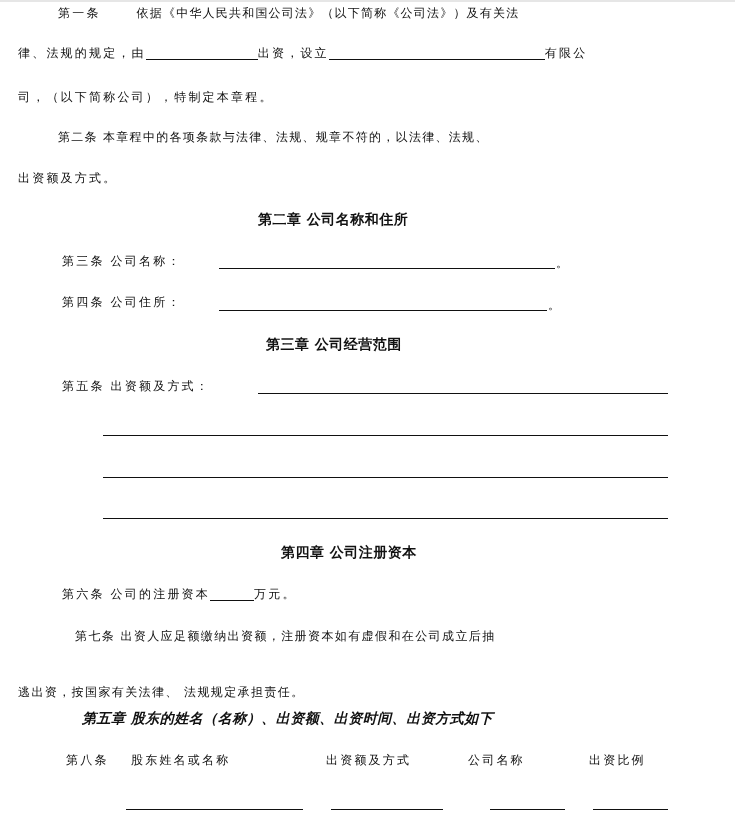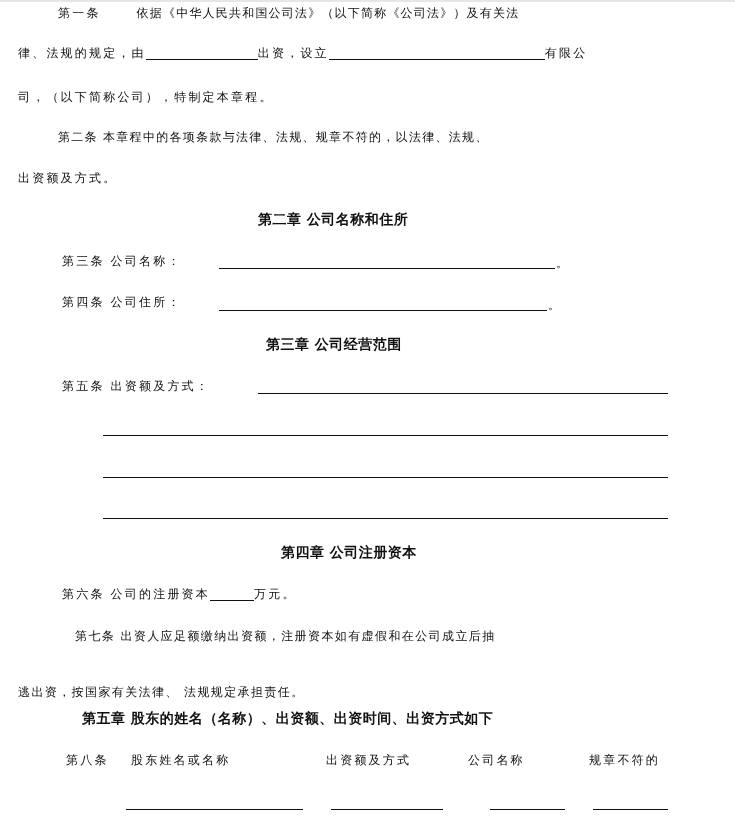--- a/index.html
+++ b/index.html
@@ -48,24 +48,24 @@
 <div class="rule" style="left:103px; top:518px; width:565px;"></div>
 
 <div class="h" style="left:270px; top:541px;margin-left:11px;">第四章  公司注册资本</div>
 <div class="ln" style="left:62px; top:584px;">
   <span>第六条  公司的注册资本</span><span class="ul" style="width:44px;"></span><span>万元。</span>
 </div>
 
 <div class="ln" style="left:75px; top:626px; letter-spacing:1.4px;">第七条 出资人应足额缴纳出资额，注册资本如有虚假和在公司成立后抽</div>
 <div class="ln" style="left:18px; top:666px; letter-spacing:1.4px;margin-top:16px;">逃出资，按国家有关法律、 法规规定承担责任。</div>
 
-<div class="h" style="left:82px; top:707px;">第五章  股东的姓名（名称）、出资额、出资时间、出资方式如下</div>
+<div class="h" style="left:82px; top:707px;font-style:italic;">第五章  股东的姓名（名称）、出资额、出资时间、出资方式如下</div>
 
 <div class="ln" style="left:66px; top:750px;">第八条</div>
 <div class="ln" style="left:131px; top:750px;text-align:center;">股东姓名或名称</div>
 <div class="ln" style="left:326px; top:750px;">出资额及方式</div>
 <div class="ln" style="left:468px; top:750px;">公司名称</div>
-<div class="ln" style="left:589px; top:750px;">规章不符的</div>
+<div class="ln" style="left:589px; top:750px;">出资比例</div>
 
 <div class="rule" style="left:126px; top:809px; width:177px;"></div>
 <div class="rule" style="left:331px; top:809px; width:112px;"></div>
 <div class="rule" style="left:490px; top:809px; width:75px;"></div>
 <div class="rule" style="left:593px; top:809px; width:75px;"></div>
 
 </body></html>

